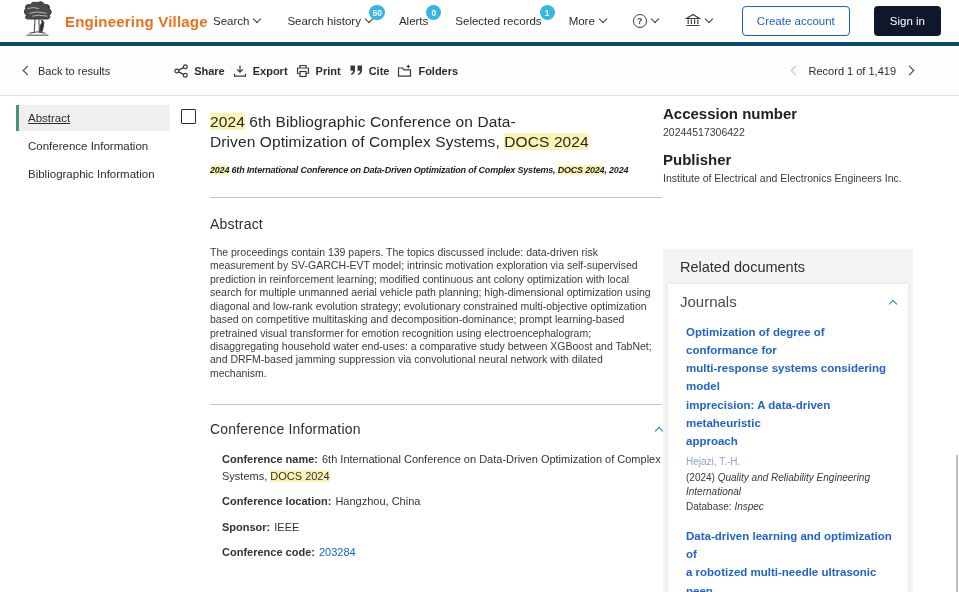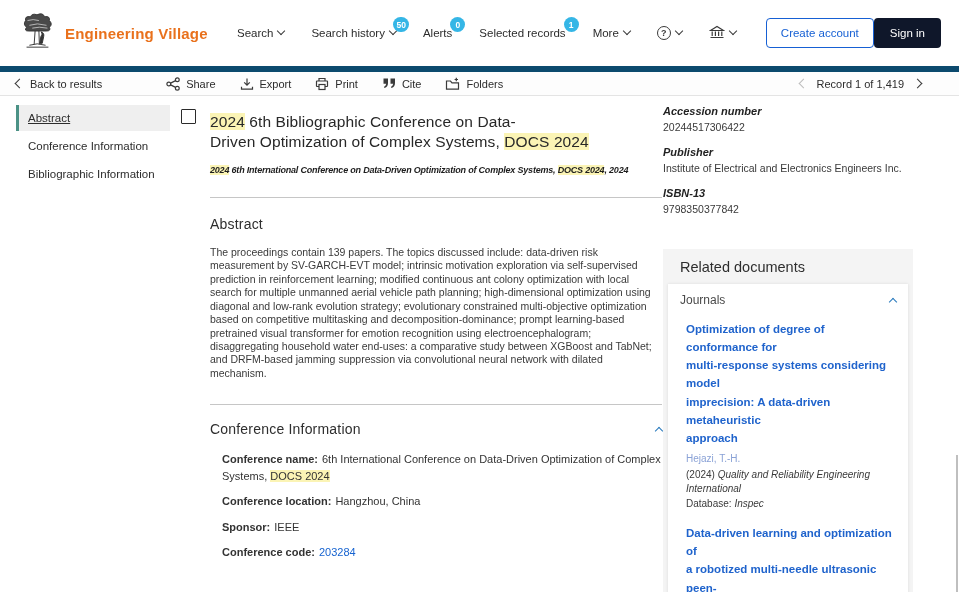--- a/index.html
+++ b/index.html
@@ -1,44 +1,44 @@
 <!DOCTYPE html>
 <html><head>
 <meta charset="utf-8">
 <style>
   * { box-sizing: border-box; margin: 0; padding: 0; }
   html,body { width:959px; height:592px; }
   body { font-family:"Liberation Sans", sans-serif; background:#fff; color:#2f2f2f; }
   .page { position:relative; width:959px; height:592px; overflow:hidden; background:#fff; }
 
   
-  .topbar { height:72px; display:flex; align-items:center; padding:16px 18px; border-bottom:6px solid #0c4a6e; background:#fff; }
+  .topbar { height:46px; display:flex; align-items:center; padding:16px 18px; border-bottom:4px solid #0c4a6e; background:#fff; }
   .brand { display:flex; align-items:center; gap:9px; cursor:pointer; }
   .brandname { color:#e9711c; font-size:15px; font-weight:600; letter-spacing:.2px; }
   .topnav { display:flex; align-items:center; gap:27px; margin-left:auto; font-size:11.5px; color:#2c2c2c; }
   .navitem { position:relative; display:flex; align-items:center; gap:5px; cursor:pointer; white-space:nowrap; }
   .badge { position:absolute; top:-10px; right:-13px; background:#35b6e6; color:#fff; font-size:8.5px; min-width:15px; height:15px; border-radius:8px; display:flex; align-items:center; justify-content:center; padding:0 3px; font-weight:700; }
   .helpicon { width:14px; height:14px; border:1.2px solid #3a3a3a; border-radius:50%; display:flex; align-items:center; justify-content:center; font-size:9px; font-weight:700; color:#3a3a3a; }
-  .authbtns { display:flex; gap:0; margin-left:30px; }
+  .authbtns { display:flex; gap:24px; margin-left:30px; }
   .btn-outline { border:1px solid #1660d4; color:#1660d4; background:#fff; border-radius:4px; padding:8px 14px; font-size:11.5px; cursor:pointer; font-family:inherit; }
   .btn-solid { background:#0f172a; color:#fff; border:none; border-radius:4px; padding:8px 16px; font-size:11.5px; cursor:pointer; font-family:inherit; }
 
   
   .cdown,.cup,.cleft,.cright { display:inline-block; width:6px; height:6px; border-right:1.4px solid #3a3a3a; border-bottom:1.4px solid #3a3a3a; }
   .cdown { transform:rotate(45deg); margin-top:-4px; }
   .cup   { transform:rotate(-135deg); margin-top:4px; }
   .cleft { border:none; border-left:1.6px solid #3a3a3a; border-bottom:1.6px solid #3a3a3a; width:7px; height:7px; transform:rotate(45deg); }
   .cright{ border:none; border-left:1.6px solid #3a3a3a; border-bottom:1.6px solid #3a3a3a; width:7px; height:7px; transform:rotate(225deg); }
   .dim { border-color:#bdbdbd !important; }
   .blue { border-color:#2779bd !important; }
 
   
-  .toolbar { height:24px; display:flex; align-items:center; padding:0 16px; border-bottom:1px solid #e4e4e4; background:#fdfdfd; font-size:11px; color:#2c2c2c; }
+  .toolbar { height:50px; display:flex; align-items:center; padding:0 24px; border-bottom:1px solid #e4e4e4; background:#fdfdfd; font-size:11px; color:#2c2c2c; }
   .backlink { display:flex; align-items:center; gap:7px; cursor:pointer; }
-  .actions { display:flex; gap:24px; margin-left:64px; align-items:center; }
+  .actions { display:flex; gap:8px; margin-left:64px; align-items:center;font-weight:bold; }
   .action { display:flex; align-items:center; gap:6px; cursor:pointer; }
   .action svg { display:block; }
   .recordnav { margin-left:auto; display:flex; align-items:center; gap:10px; margin-right:22px; }
 
   
   .main { display:flex; height:491px; }
   .sidenav { width:170px; padding-top:9px; flex:none; }
   .sideitem { font-size:11.5px; color:#2d2d2d; margin:0 0 2px 16px; padding:7px 8px 7px 12px; cursor:pointer; }
   .sideitem.active { background:#efefef; border-left:3px solid #4b9286; padding-left:9px; text-decoration:underline; }
 
@@ -56,27 +56,27 @@
   .abshead { margin-top:18px; }
   .abstext { font-size:10.5px; line-height:1.28; color:#3a3a3a; margin-top:14px; }
   .secrow { display:flex; align-items:center; justify-content:space-between; margin-top:16px; }
   .fields { margin-top:14px; padding-left:12px; font-size:11px; color:#333; }
   .field { margin-bottom:9px; line-height:1.5; }
   .flabel { font-weight:700; margin-right:4px; }
   .link { color:#1663d0; cursor:pointer; }
 
   .metacol { position:absolute; left:493px; top:9px; width:290px; font-size:10.5px; }
   .metagroup { margin-bottom:13px; }
-  .metalabel { font-weight:700; color:#222; margin-bottom:4px; font-size:11px;font-style:italic; }
+  .metalabel { font-weight:700; color:#222; margin-bottom:4px; font-size:15px; }
   .metavalue { color:#3a3a3a; }
 
   .related { position:absolute; left:493px; top:153px; width:250px; height:438px; background:#f4f4f4; overflow:hidden; }
   .relheading { font-size:14.5px; color:#2e2e2e; margin:10px 0 0 17px; font-weight:400; }
   .relcard { background:#fff; margin:9px 5px 0 5px; padding:9px 10px 12px 10px; box-shadow:0 0 3px rgba(0,0,0,.1); height:420px; }
-  .journalsrow { display:flex; justify-content:space-between; align-items:center; font-size:12px; color:#4a4a4a; cursor:pointer; padding:0 2px; }
+  .journalsrow { display:flex; justify-content:space-between; align-items:center; font-size:15px; color:#4a4a4a; cursor:pointer; padding:0 2px; }
   .relitem { margin-top:13px; padding:0 2px 0 8px; }
   .reltitle { font-size:11.5px; font-weight:700; color:#1f63cc; line-height:1.58; cursor:pointer; }
   .relauthors { font-size:10px; color:#8aa2d6; line-height:1.7; margin-top:3px; cursor:pointer; }
   .relpub { font-size:10px; color:#3a3a3a; line-height:1.4; margin-top:1px; }
   .ital { font-style:italic;margin-top:22px; }
 
   .pagescrollbar { position:absolute; left:956px; top:455px; width:2px; height:137px; background:#bfbfbf; cursor:pointer; }
 </style>
 </head>
 <body>
@@ -250,24 +250,20 @@
 
       <div class="metacol">
         <div class="metagroup">
           <div class="metalabel">Accession number</div>
           <div class="metavalue">20244517306422</div>
         </div>
         <div class="metagroup">
           <div class="metalabel">Publisher</div>
           <div class="metavalue">Institute of Electrical and Electronics Engineers Inc.</div>
         </div>
-        <div class="metagroup">
-          <div class="metalabel">ISBN-13</div>
-          <div class="metavalue link">9798350377842</div>
-        </div>
       </div>
 
       <aside class="related">
         <h2 class="relheading">Related documents</h2>
         <div class="relcard">
           <div class="journalsrow">
             <span>Journals</span>
             <i class="cup blue"></i>
           </div>
 

